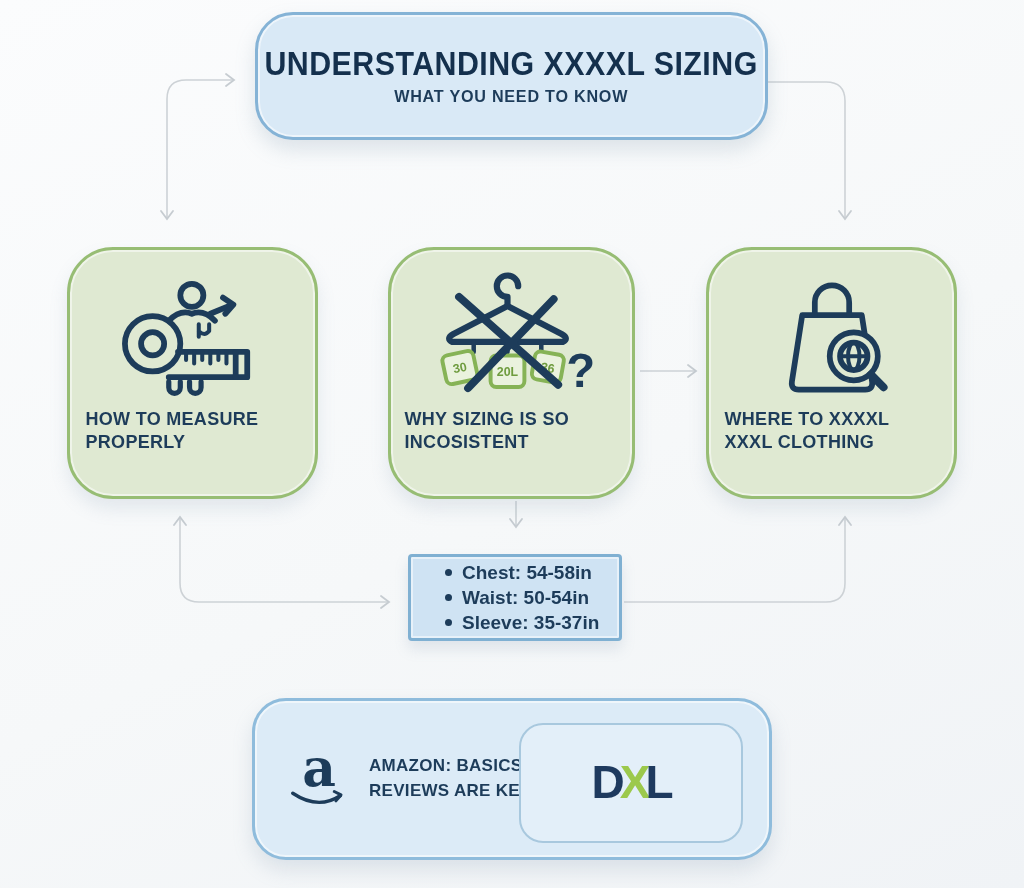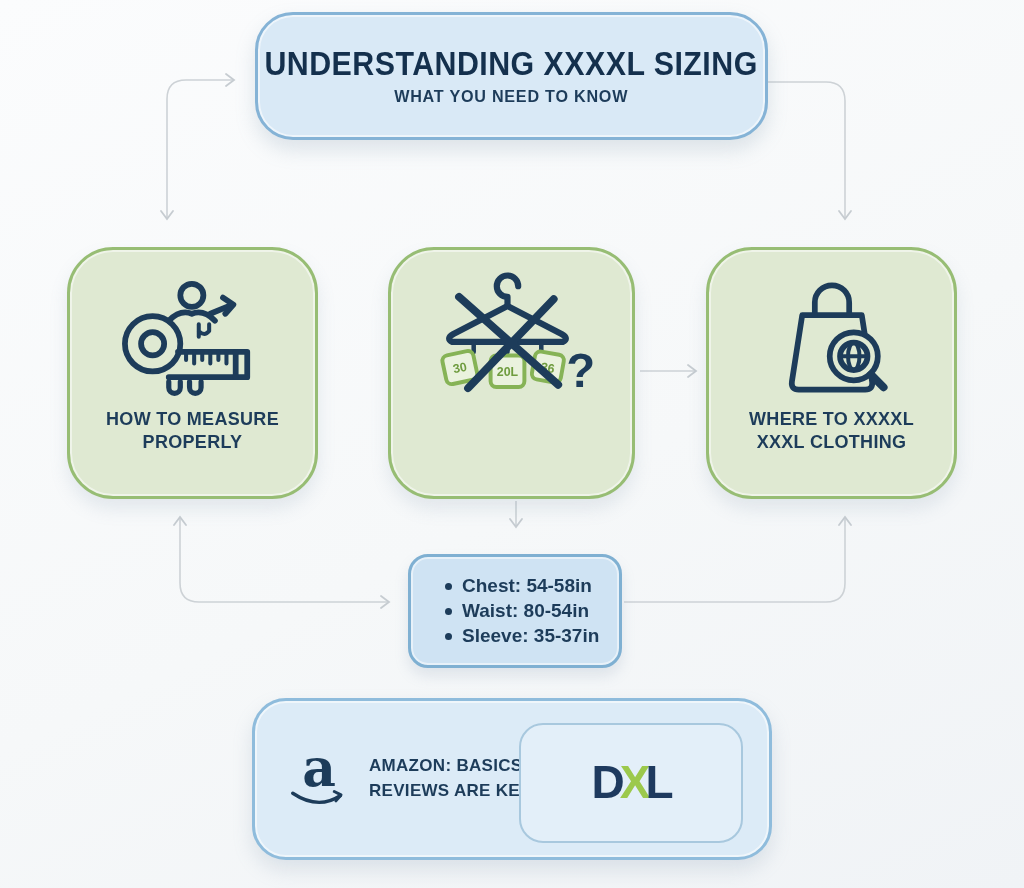--- a/index.html
+++ b/index.html
@@ -38,28 +38,28 @@
     top:247px; width:251px; height:252px;
     background:#dfe9d2; border:3px solid #97bd74; border-radius:46px;
     box-shadow:0 10px 18px rgba(120,145,170,.16), inset 0 0 0 2px rgba(255,255,255,.5);
     display:flex; flex-direction:column; align-items:center; justify-content:flex-start;
   }
   .step-0 { left:67px; }
   .step-1 { left:388px; width:247px; }
   .step-2 { left:706px; }
   .step .icon-wrap { height:158px; display:flex; align-items:center; justify-content:center; padding-top:18px; }
   .step .label {
-    width:214px; text-align:center; font-size:18px; font-weight:700;
+    width:214px; text-align:left; font-size:18px; font-weight:700;
     color:#1d3c5a; line-height:1.3; letter-spacing:.3px;
   }
 
   
   .specs {
-    left:408px; top:554px; width:214px; height:114px;
-    background:#cfe3f3; border:3px solid #7fb0d2; border-radius:20px;
+    left:408px; top:554px; width:214px; height:87px;
+    background:#cfe3f3; border:3px solid #7fb0d2; border-radius:4px;
     box-shadow:0 8px 14px rgba(120,145,170,.18), inset 0 0 0 2px rgba(255,255,255,.5);
     display:flex; flex-direction:column; justify-content:center; padding-left:34px; gap:3px;
   }
   .specs .item { display:flex; align-items:center; gap:10px;
     font-size:19px; font-weight:700; color:#1d3c5a; }
   .specs .dot { width:7px; height:7px; border-radius:50%; background:#1d3c5a; flex:0 0 auto; }
 
   
   .retailers {
     left:252px; top:698px; width:520px; height:162px;
@@ -142,20 +142,21 @@
           </g>
           <g transform="translate(113,72) rotate(10)">
             <rect x="-13" y="0" width="26" height="25" rx="5"></rect>
             <text x="0" y="17" text-anchor="middle" stroke="none" fill="#6f9c3f" font-size="11" font-weight="bold" font-family="Liberation Sans, sans-serif">36</text>
           </g>
         </g>
         <path d="M32 22 L120 100 M116 24 L40 103" stroke-width="7"></path>
         <text x="140" y="102" text-anchor="middle" stroke="none" fill="#1d3c5a" font-size="42" font-weight="bold" font-family="Liberation Sans, sans-serif">?</text>
       </svg>
     </div>
+    <div class="label">WHY SIZING IS SO INCOSISTENT</div>
   </div>
 
   <div class="box step step-2">
     <div class="icon-wrap">
       <svg width="138" height="126" viewBox="0 0 120 110" fill="none" stroke="#1d3c5a" stroke-width="5" stroke-linecap="round" stroke-linejoin="round">
         <path d="M34 35 H86 L95 93 Q96 100 89 100 H31 Q24 100 25 93 Z"></path>
         <path d="M45 35 V24 a15 15 0 0 1 30 0 V35"></path>
         <circle cx="79" cy="71" r="21" fill="#dfe9d2"></circle>
         <circle cx="79" cy="71" r="12"></circle>
         <ellipse cx="79" cy="71" rx="5" ry="12" stroke-width="3.5"></ellipse>
@@ -166,21 +167,21 @@
     <div class="label">WHERE TO XXXXL XXXL CLOTHING</div>
   </div>
 
   <div class="box specs">
     <div class="item">
       <span class="dot"></span>
       <span>Chest: 54-58in</span>
     </div>
     <div class="item">
       <span class="dot"></span>
-      <span>Waist: 80-54in</span>
+      <span>Waist: 50-54in</span>
     </div>
     <div class="item">
       <span class="dot"></span>
       <span>Sleeve: 35-37in</span>
     </div>
   </div>
 
   <div class="box retailers">
 
     <div class="amazon-block">

